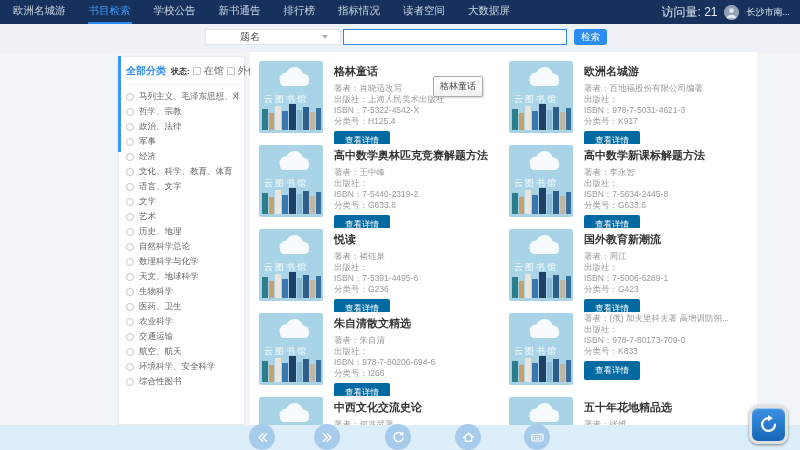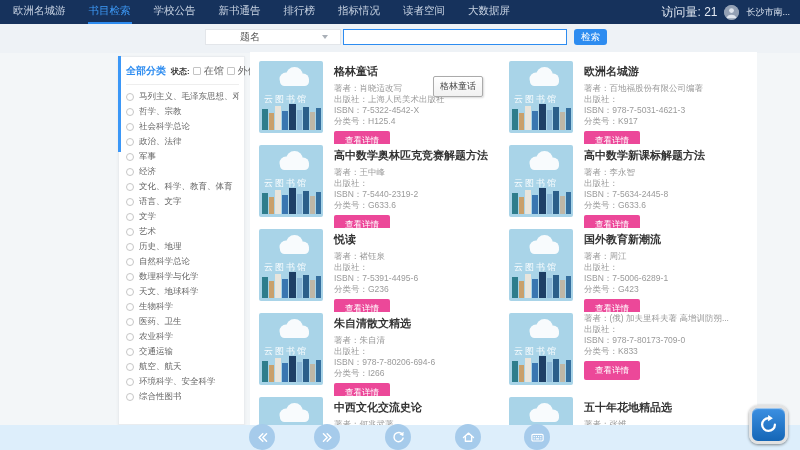--- a/index.html
+++ b/index.html
@@ -70,21 +70,21 @@
   .cards {
     position:absolute; left:8px; top:8px;
     display:grid; grid-template-columns:243px 243px; grid-auto-rows:84px; column-gap:7px;
   }
   .card { display:flex; padding:1px; background:#fff; }
   .cover { width:64px; height:72px; flex:none; border-radius:2px; overflow:hidden; }
   .info { margin-left:11px; display:flex; flex-direction:column; min-width:0; }
   .btitle { font-size:11px; font-weight:bold; color:#333; margin:3px 0 4px; white-space:nowrap; cursor:pointer; }
   .meta { font-size:8.5px; color:#9a9a9a; line-height:11px; white-space:nowrap; }
   .detail-btn {
-    margin-top:4px; align-self:flex-start; background:#ec4899; color:#fff;
+    margin-top:4px; align-self:flex-start; background:#0369a1; color:#fff;
     font-size:8.5px; padding:3.5px 11px; border:none; border-radius:2px; cursor:pointer;
   }
 
   
   .tooltip {
     position:absolute; left:433px; top:76px; z-index:30;
     background:linear-gradient(#ffffff,#f1f1f1); border:1px solid #ababab;
     font-size:9px; color:#444; padding:3px 6px; border-radius:2px;
     box-shadow:1px 1px 2px rgba(0,0,0,.15); white-space:nowrap;
   }
@@ -156,24 +156,20 @@
     <span class="check-label">外借</span>
   </div>
   <ul class="cat-list">
       <li class="cat-row">
     <span class="radio"></span>
     <span class="cat-label">马列主义、毛泽东思想、邓小平理论</span>
   </li>
       <li class="cat-row">
     <span class="radio"></span>
     <span class="cat-label">哲学、宗教</span>
-  </li>
-      <li class="cat-row">
-    <span class="radio"></span>
-    <span class="cat-label">社会科学总论</span>
   </li>
       <li class="cat-row">
     <span class="radio"></span>
     <span class="cat-label">政治、法律</span>
   </li>
       <li class="cat-row">
     <span class="radio"></span>
     <span class="cat-label">军事</span>
   </li>
       <li class="cat-row">

